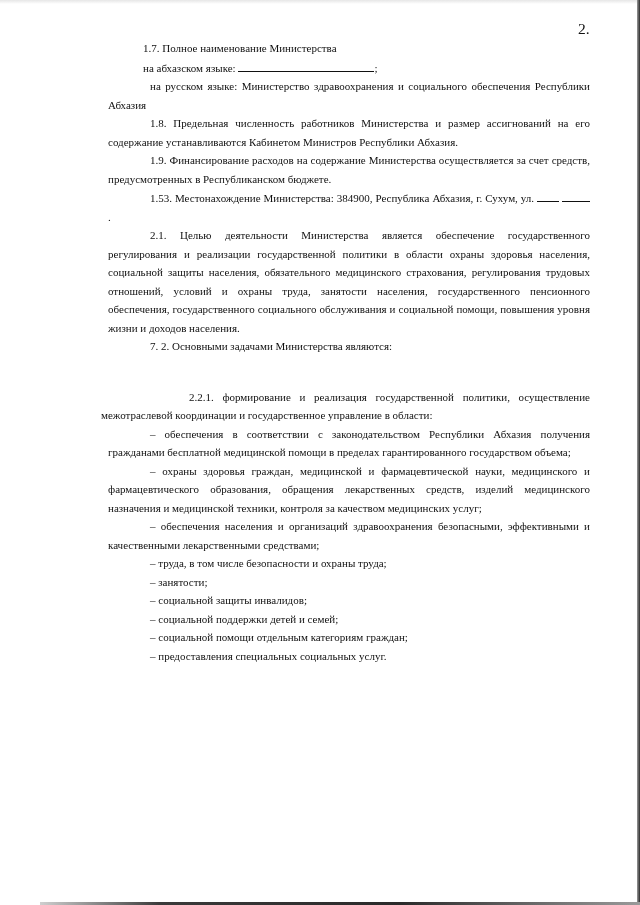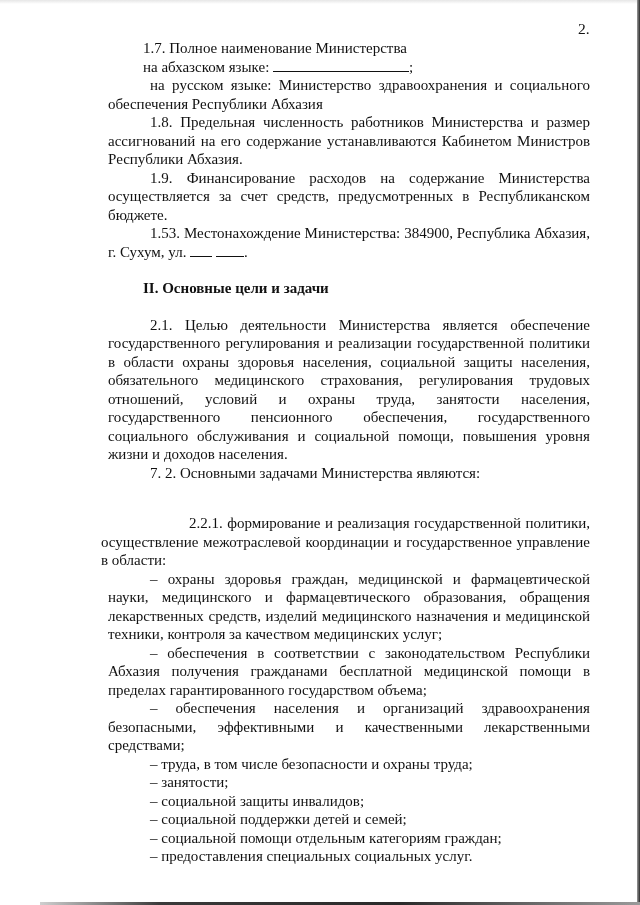--- a/index.html
+++ b/index.html
@@ -37,21 +37,21 @@
     position: absolute;
     top: 20px;
     left: 578px;
     font-size: 15.5px;
   }
   .content {
     position: absolute;
     left: 101px;
     top: 39px;
     width: 489px;
-    font-size: 15px;
+    font-size: 11px;
     line-height: 18.5px;
   }
   .p {
     margin: 0;
     text-align: justify;
     text-align-last: left;
   }
   .p.indent { text-indent: 42px; margin-left: 7px; }
   .p.indent2 { text-indent: 88px; margin-top: 32px; }
   .p.line-indent { padding-left: 42px; }
@@ -81,30 +81,29 @@
   <p class="p line-indent">1.7. Полное наименование Министерства</p>
   <p class="p line-indent"><span>на абхазском языке:</span>&nbsp;<span class="blank" style="width:136px"></span><span>;</span></p>
   <p class="p indent">на русском языке: Министерство здравоохранения и социального обеспечения Республики Абхазия</p>
 
   <p class="p indent">1.8. Предельная численность работников Министерства и размер ассигнований на его содержание устанавливаются Кабинетом Министров Республики Абхазия.</p>
 
   <p class="p indent">1.9. Финансирование расходов на содержание Министерства осуществляется за счет средств, предусмотренных в Республиканском бюджете.</p>
 
   <p class="p indent"><span>1.53. Местонахождение Министерства: 384900, Республика Абхазия, г. Сухум, ул.</span>&nbsp;<span class="blank" style="width:22px"></span>&nbsp;<span class="blank" style="width:28px"></span><span>.</span></p>
 
-  <div class="heading">II. Основные цели и задачи</div>
 
   <p class="p indent">2.1. Целью деятельности Министерства является обеспечение государственного регулирования и реализации государственной политики в области охраны здоровья населения, социальной защиты населения, обязательного медицинского страхования, регулирования трудовых отношений, условий и охраны труда, занятости населения, государственного пенсионного обеспечения, государственного социального обслуживания и социальной помощи, повышения уровня жизни и доходов населения.</p>
 
   <p class="p indent">7. 2. Основными задачами Министерства являются:</p>
 
   <p class="p indent2">2.2.1. формирование и реализация государственной политики, осуществление межотраслевой координации и государственное управление в области:</p>
 
+  <p class="p indent">– обеспечения в соответствии с законодательством Республики Абхазия получения гражданами бесплатной медицинской помощи в пределах гарантированного государством объема;</p>
   <p class="p indent">– охраны здоровья граждан, медицинской и фармацевтической науки, медицинского и фармацевтического образования, обращения лекарственных средств, изделий медицинского назначения и медицинской техники, контроля за качеством медицинских услуг;</p>
-  <p class="p indent">– обеспечения в соответствии с законодательством Республики Абхазия получения гражданами бесплатной медицинской помощи в пределах гарантированного государством объема;</p>
   <p class="p indent">– обеспечения населения и организаций здравоохранения безопасными, эффективными и качественными лекарственными средствами;</p>
   <p class="p indent">– труда, в том числе безопасности и охраны труда;</p>
   <p class="p indent">– занятости;</p>
   <p class="p indent">– социальной защиты инвалидов;</p>
   <p class="p indent">– социальной поддержки детей и семей;</p>
   <p class="p indent">– социальной помощи отдельным категориям граждан;</p>
   <p class="p indent">– предоставления специальных социальных услуг.</p>
 
 </div>
 

